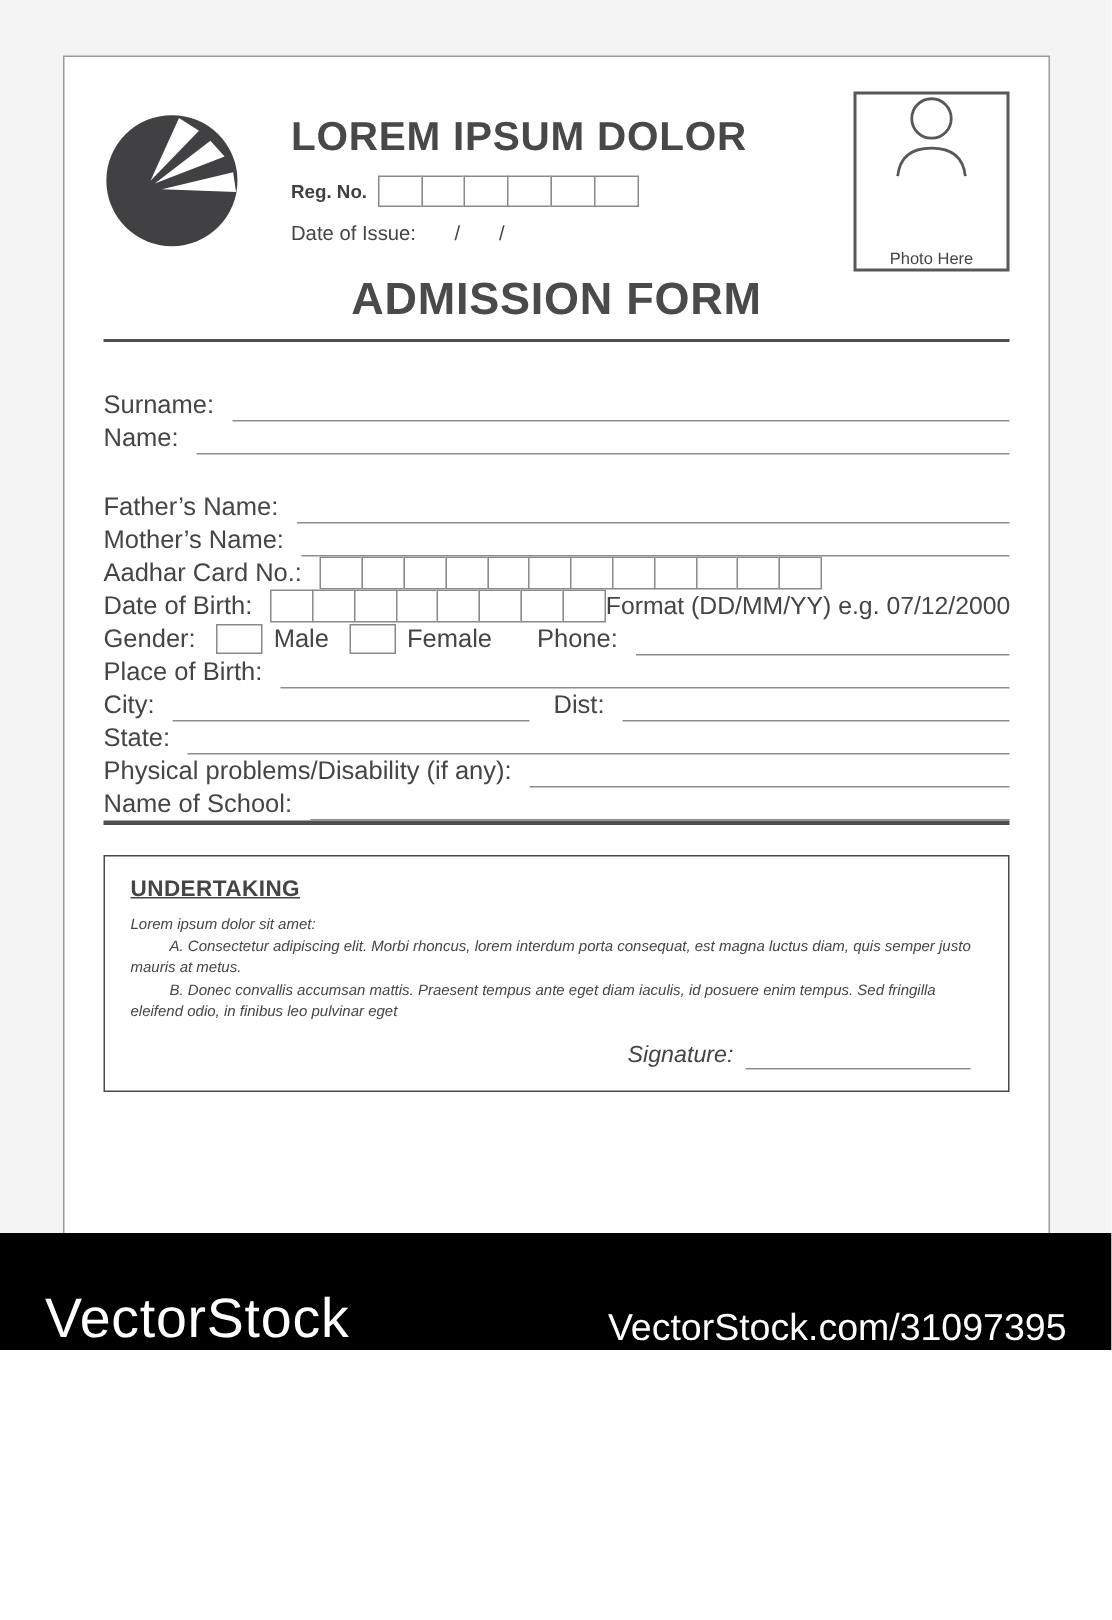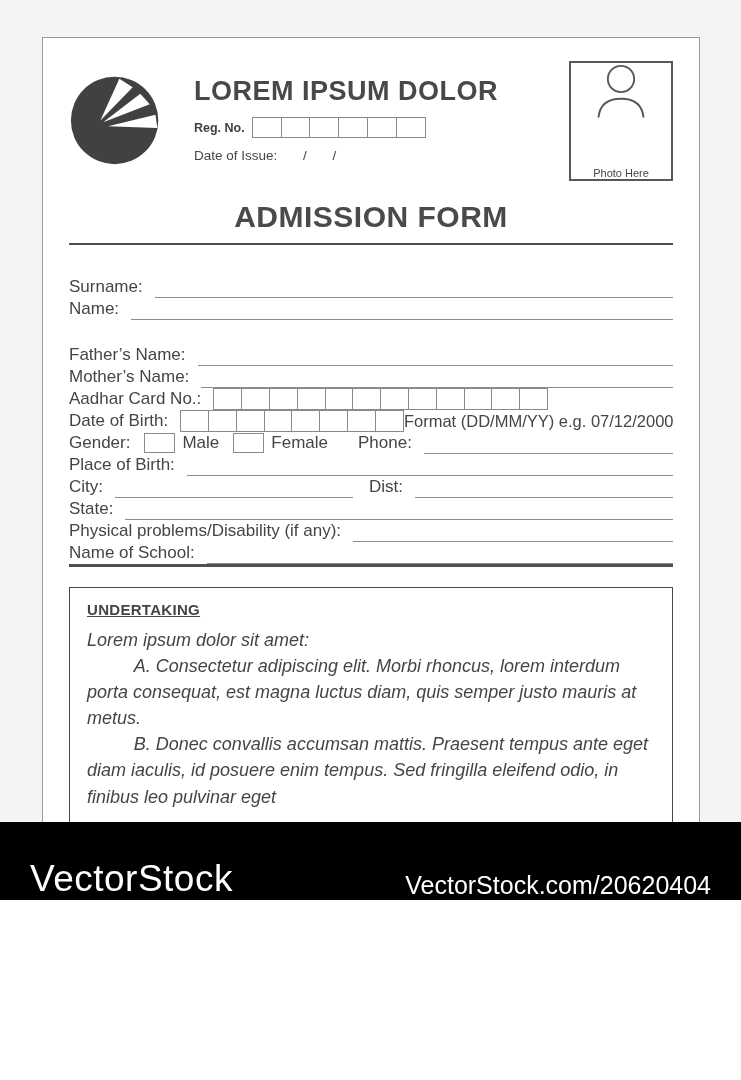--- a/index.html
+++ b/index.html
@@ -57,21 +57,21 @@
     border: 2px solid #58585a;
     background: #fff;
     display: flex; flex-direction: column;
     align-items: center; justify-content: center; gap: 32px;
   }
   .photo-box svg { width: 54px; height: 66px; }
   .photo-label { font-size: 11px; color: #454547; margin-top: 10px; }
 
   
   .form-title {
-    margin-top: 32px;
+    margin-top: 15px;
     text-align: center;
     font-size: 30px;
     font-weight: bold;
     letter-spacing: 0.5px;
     color: #4a4a4c;
   }
   .rule {
     border: none;
     border-top: 2.5px solid #4f4f51;
     margin: 9px 26px 0 26px;
@@ -111,21 +111,21 @@
     padding: 13px 17px 14px 17px;
     color: #454547;
   }
   .ut-heading {
     font-size: 15px;
     font-weight: bold;
     text-decoration: underline;
     letter-spacing: 0.3px;
     margin-bottom: 9px;
   }
-  .ut-body { font-style: italic; font-size: 18px; line-height: 1.45; }
+  .ut-body { font-style: italic; font-size: 10px; line-height: 1.45; }
   .ut-body p.clause { text-indent: 2.6em; }
   .signature-row {
     display: flex;
     justify-content: flex-end;
     align-items: flex-end;
     margin-top: 12px;
     padding-right: 8px;
   }
   .signature-label { font-style: italic; font-size: 15.5px; color: #454547; }
   .signature-line {
@@ -300,15 +300,15 @@
       <div class="signature-row">
         <span class="signature-label">Signature:</span>
         <span class="signature-line"></span>
       </div>
     </div>
 
   </div>
 
   <div class="watermark-bar">
     <span class="wm-brand">VectorStock</span>
-    <span class="wm-url">VectorStock.com/20620404</span>
+    <span class="wm-url">VectorStock.com/31097395</span>
   </div>
 </div>
 
 </body></html>

